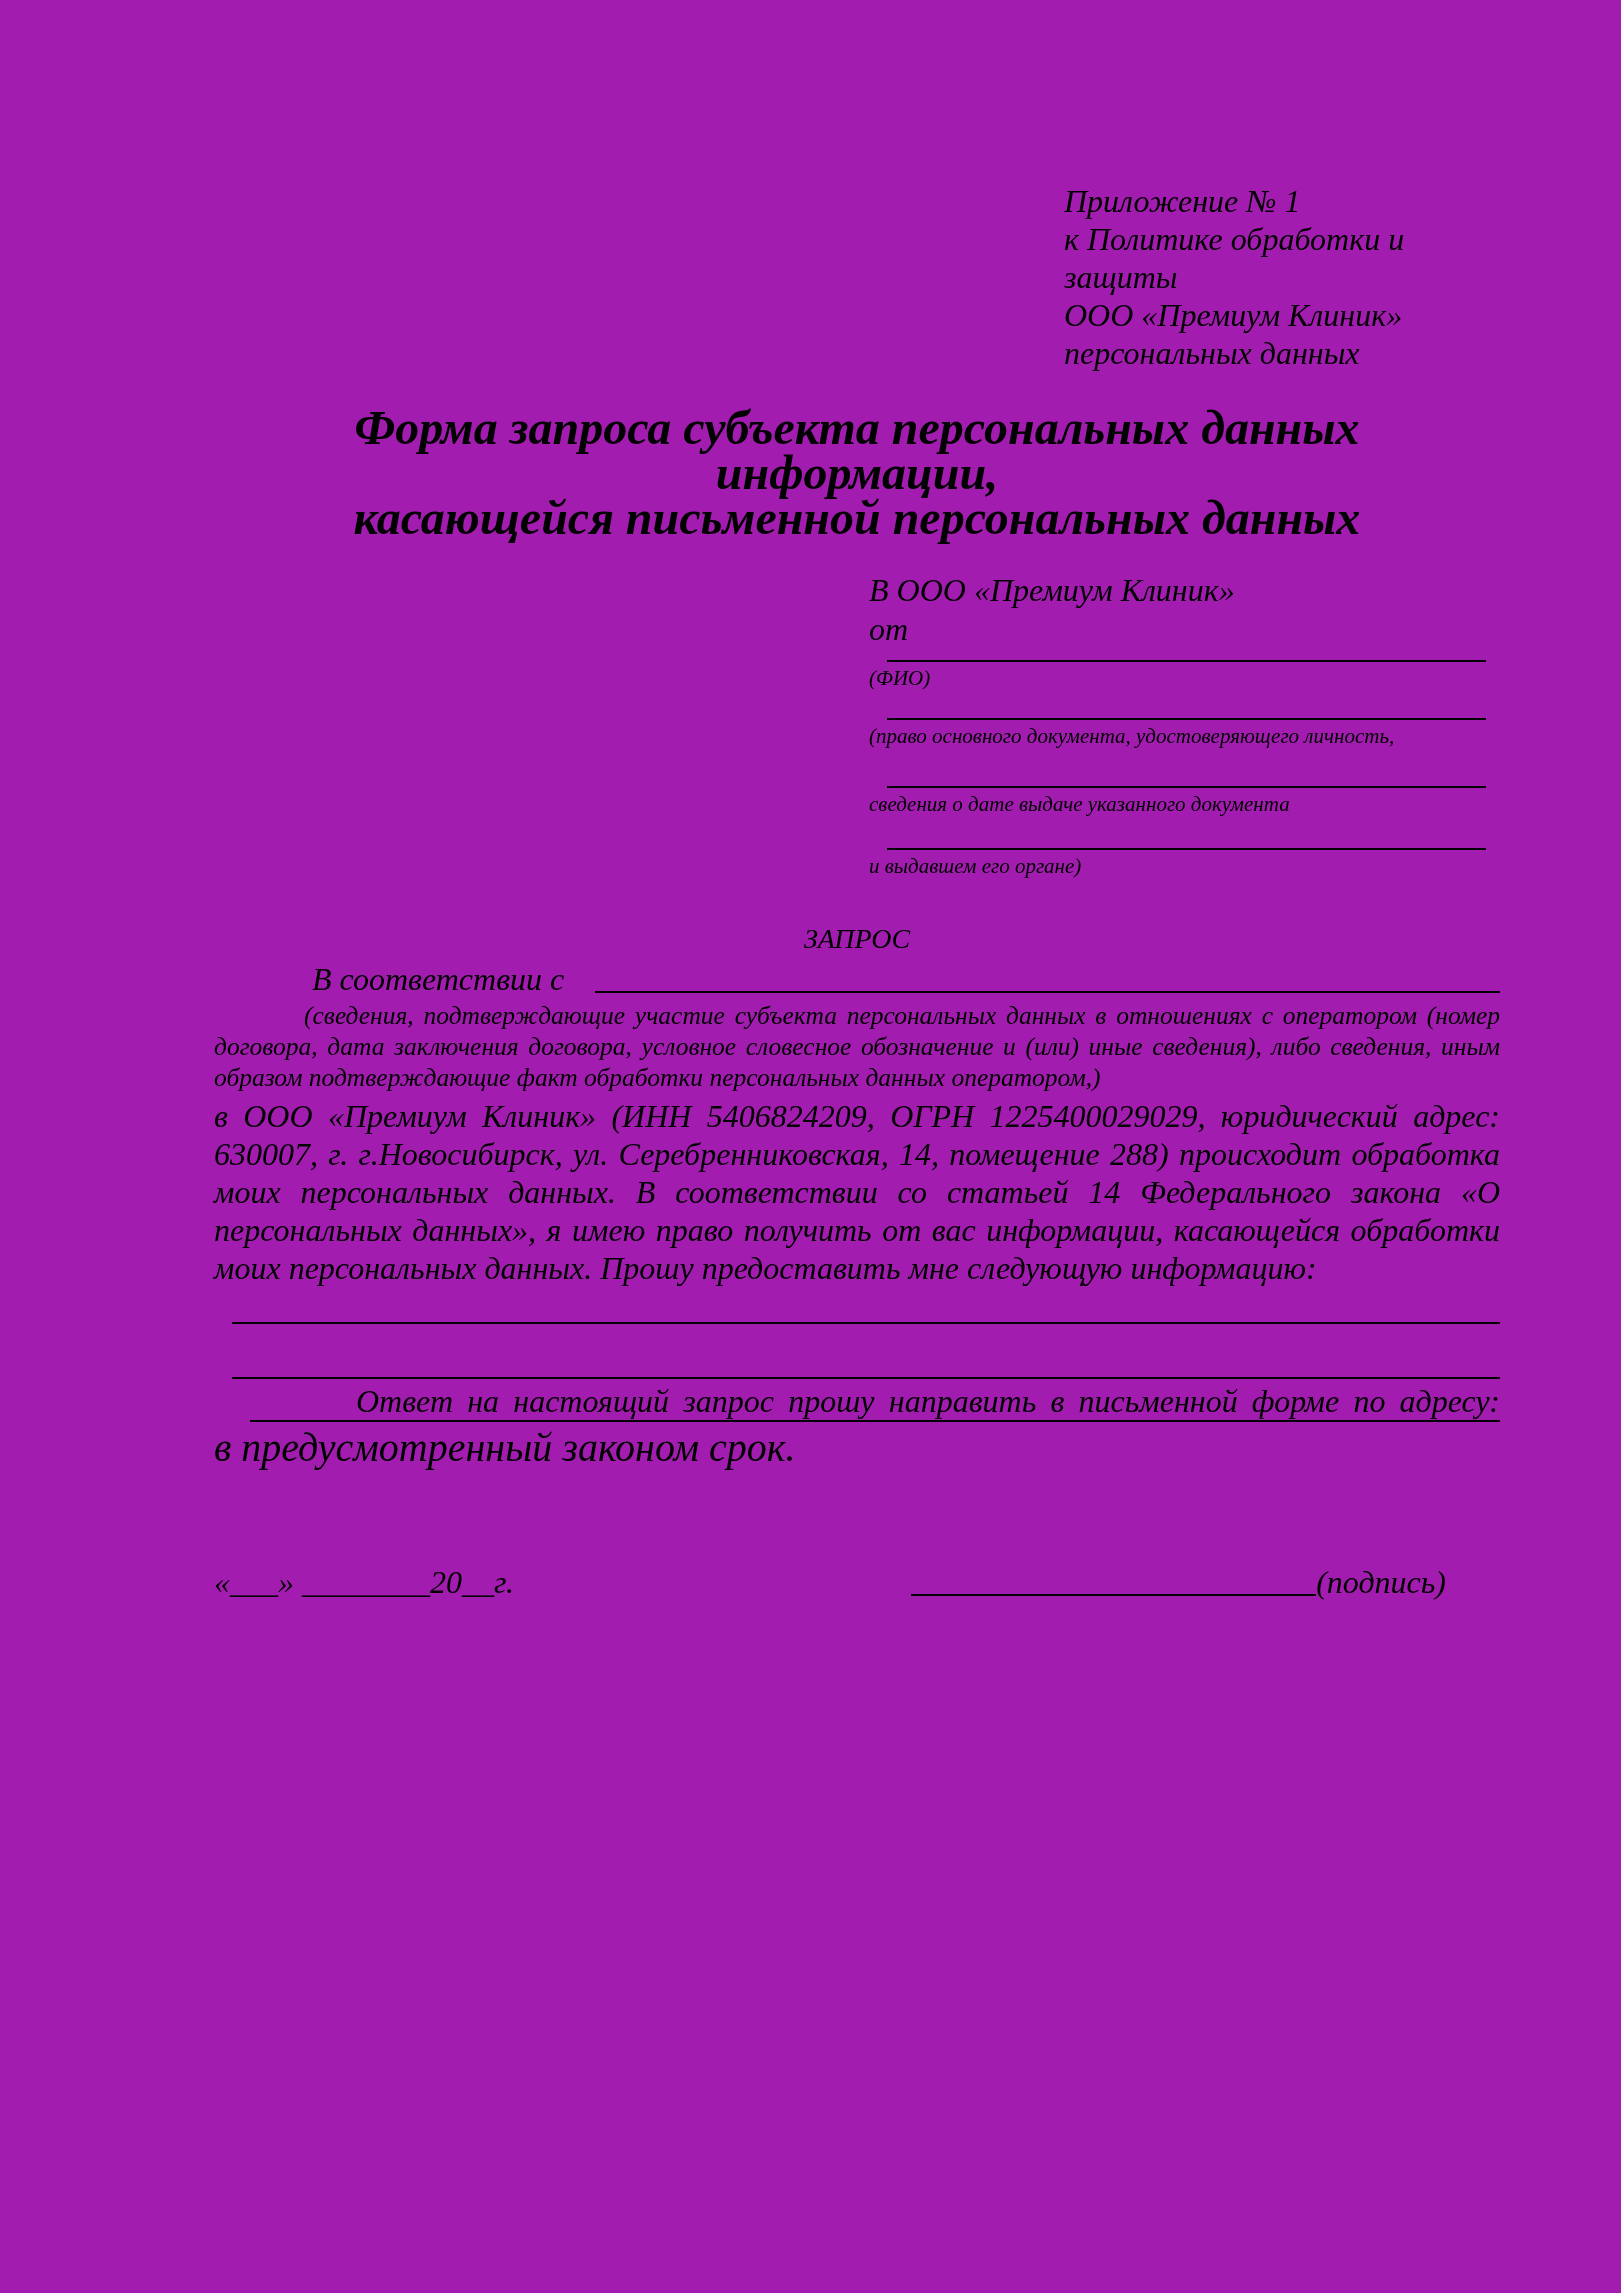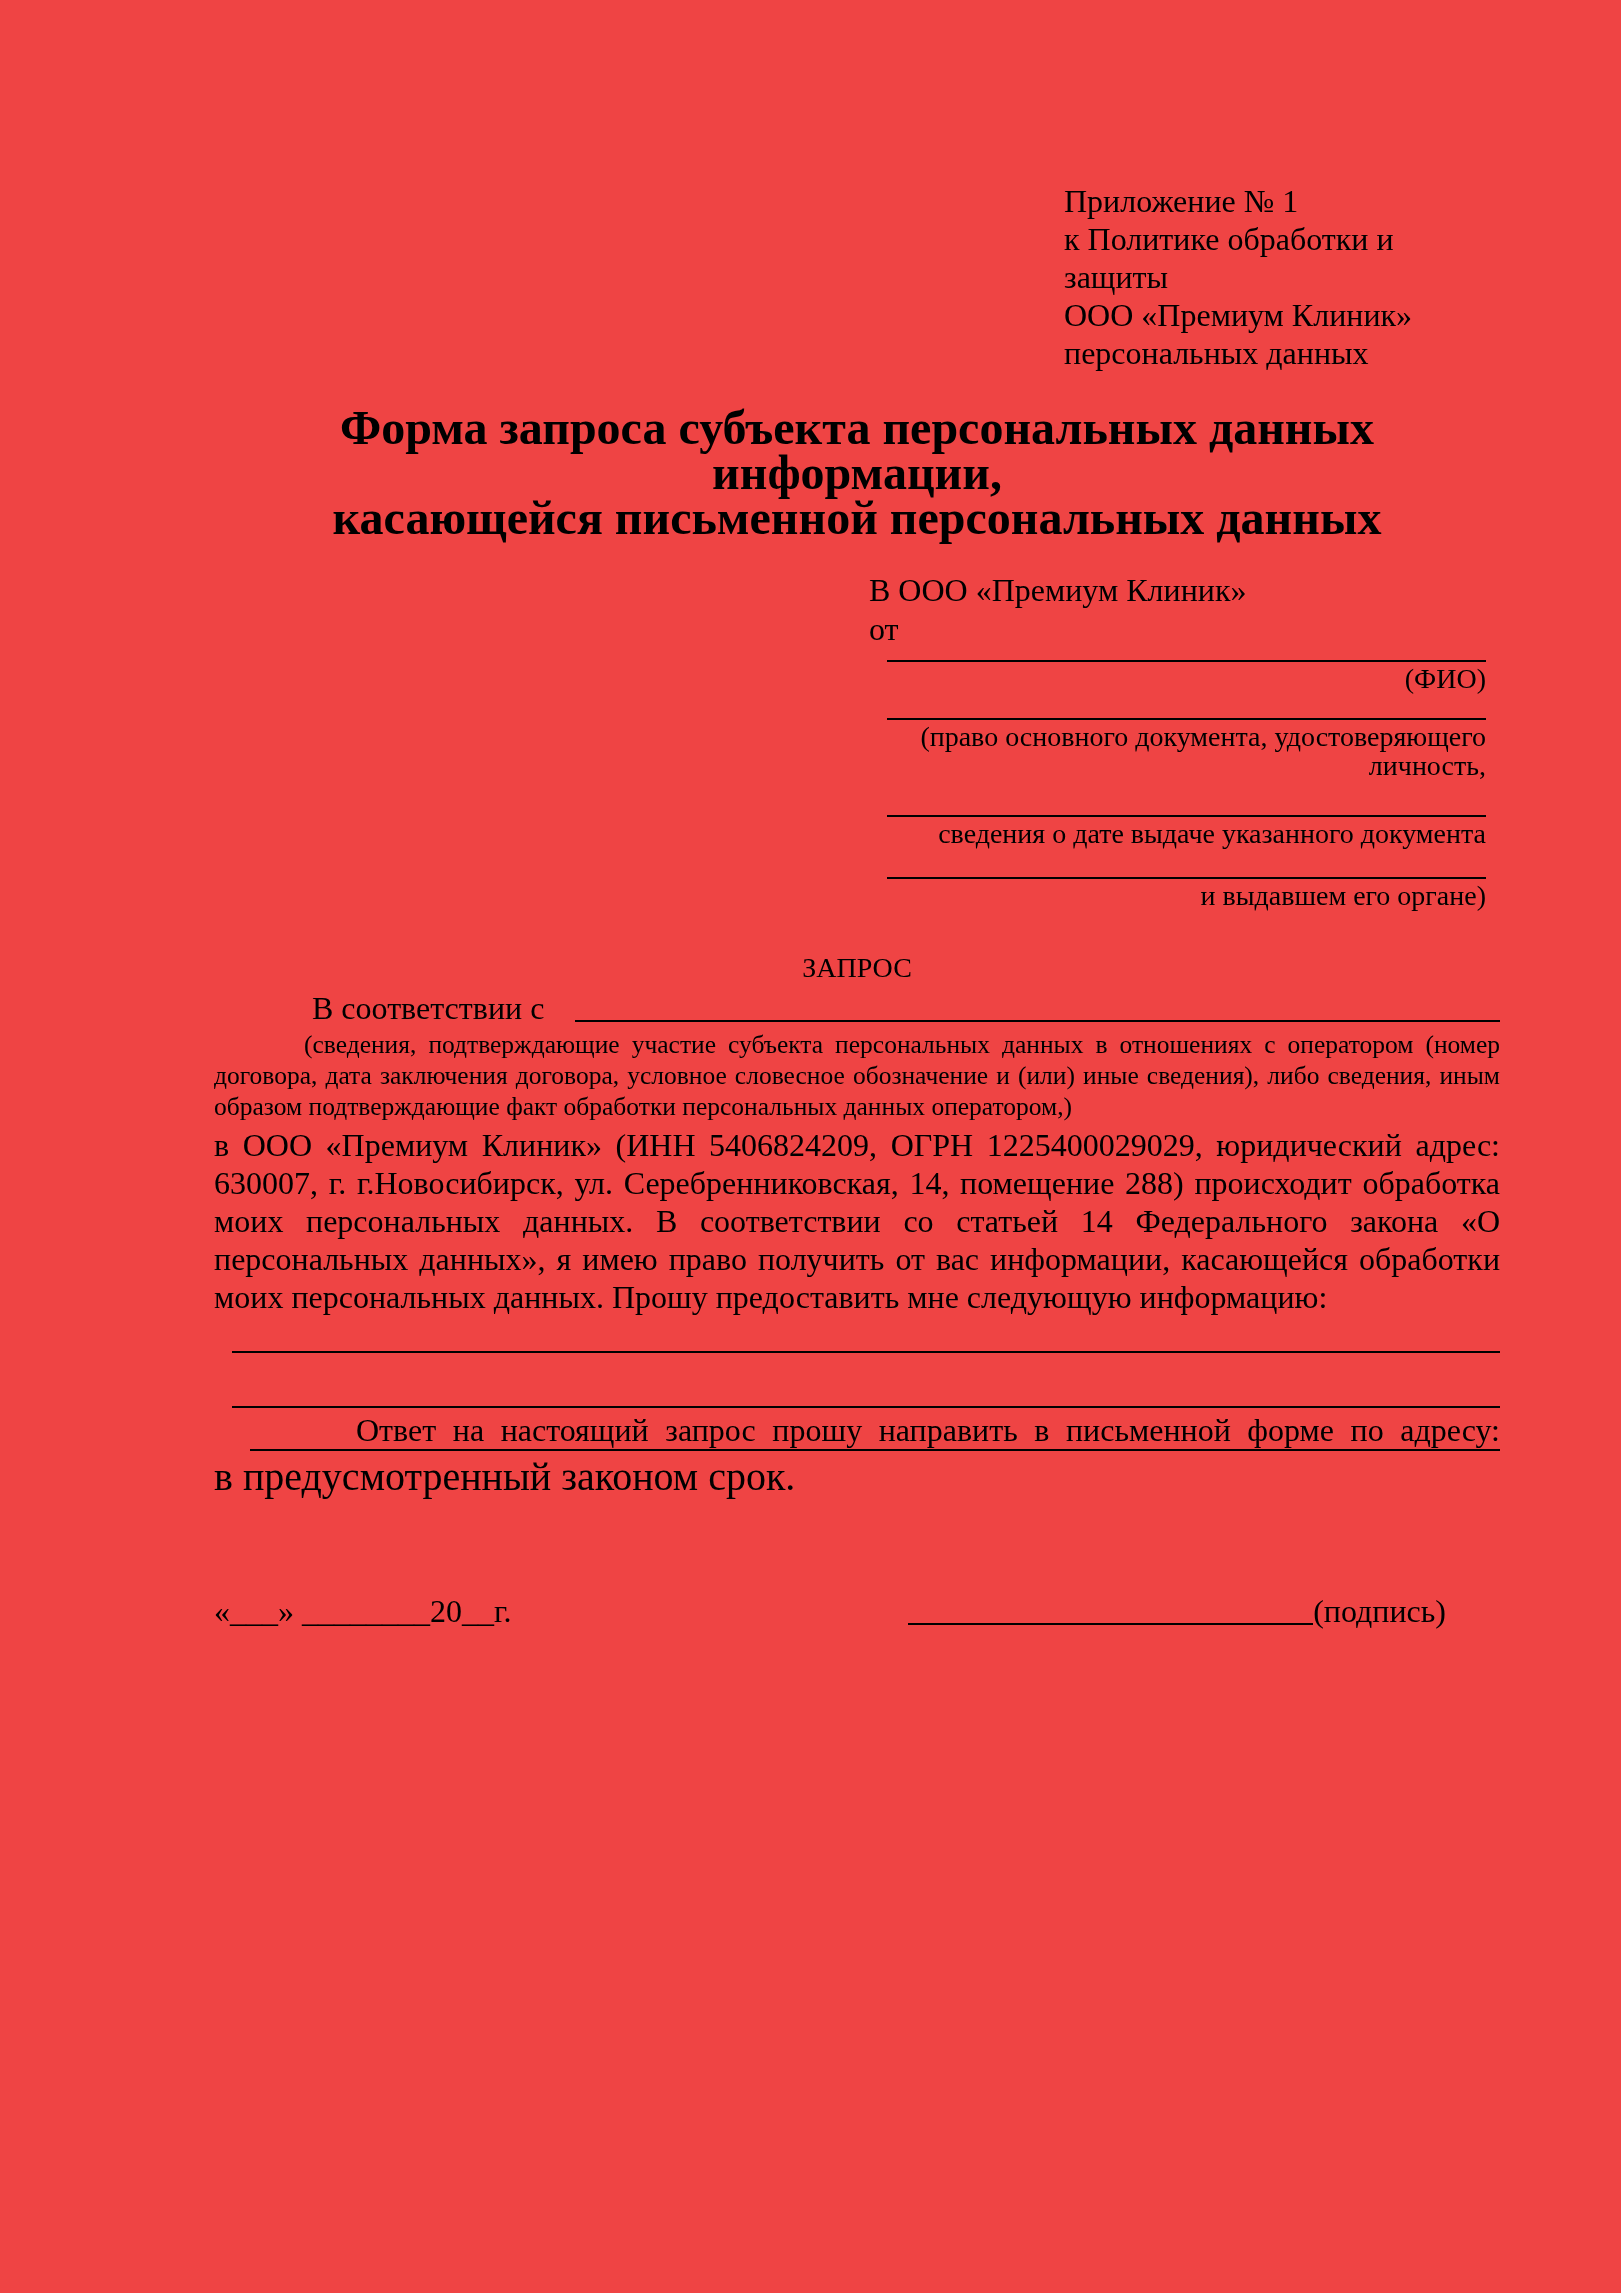--- a/index.html
+++ b/index.html
@@ -1,23 +1,24 @@
 <!DOCTYPE html>
 <html><head>
 <meta charset="utf-8">
 <style>
   html, body { margin: 0; padding: 0; background: #ffffff; }
   .page {
     position: relative;
     width: 1621px;
     height: 2294px;
-    background: #ef4444;
+    background: #a21caf;
     color: #000000;
     font-family: "Liberation Serif", "DejaVu Serif", serif;
     overflow: hidden;
+    font-style: italic;
   }
   .content {
     position: absolute;
     left: 214px;
     top: 0;
     width: 1286px;
   }
   .appendix {
     margin-left: 850px;
     padding-top: 182px;
@@ -40,23 +41,23 @@
   }
   .fline {
     border-bottom: 2.9px solid #000;
     margin-left: 17.6px;
   }
   .f1 { margin-top: 10.8px; }
   .f2 { margin-top: 25.5px; }
   .f3 { margin-top: 35px; }
   .f4 { margin-top: 29px; }
   .fcap {
-    font-size: 28px;
+    font-size: 21px;
     line-height: 29px;
-    text-align: right;
+    text-align: left;
     margin-top: 2px;
   }
   .zapros {
     margin-top: 39px;
     font-size: 28px;
     text-align: center;
     line-height: 37px;
   }
   .accordance {
     display: flex;

